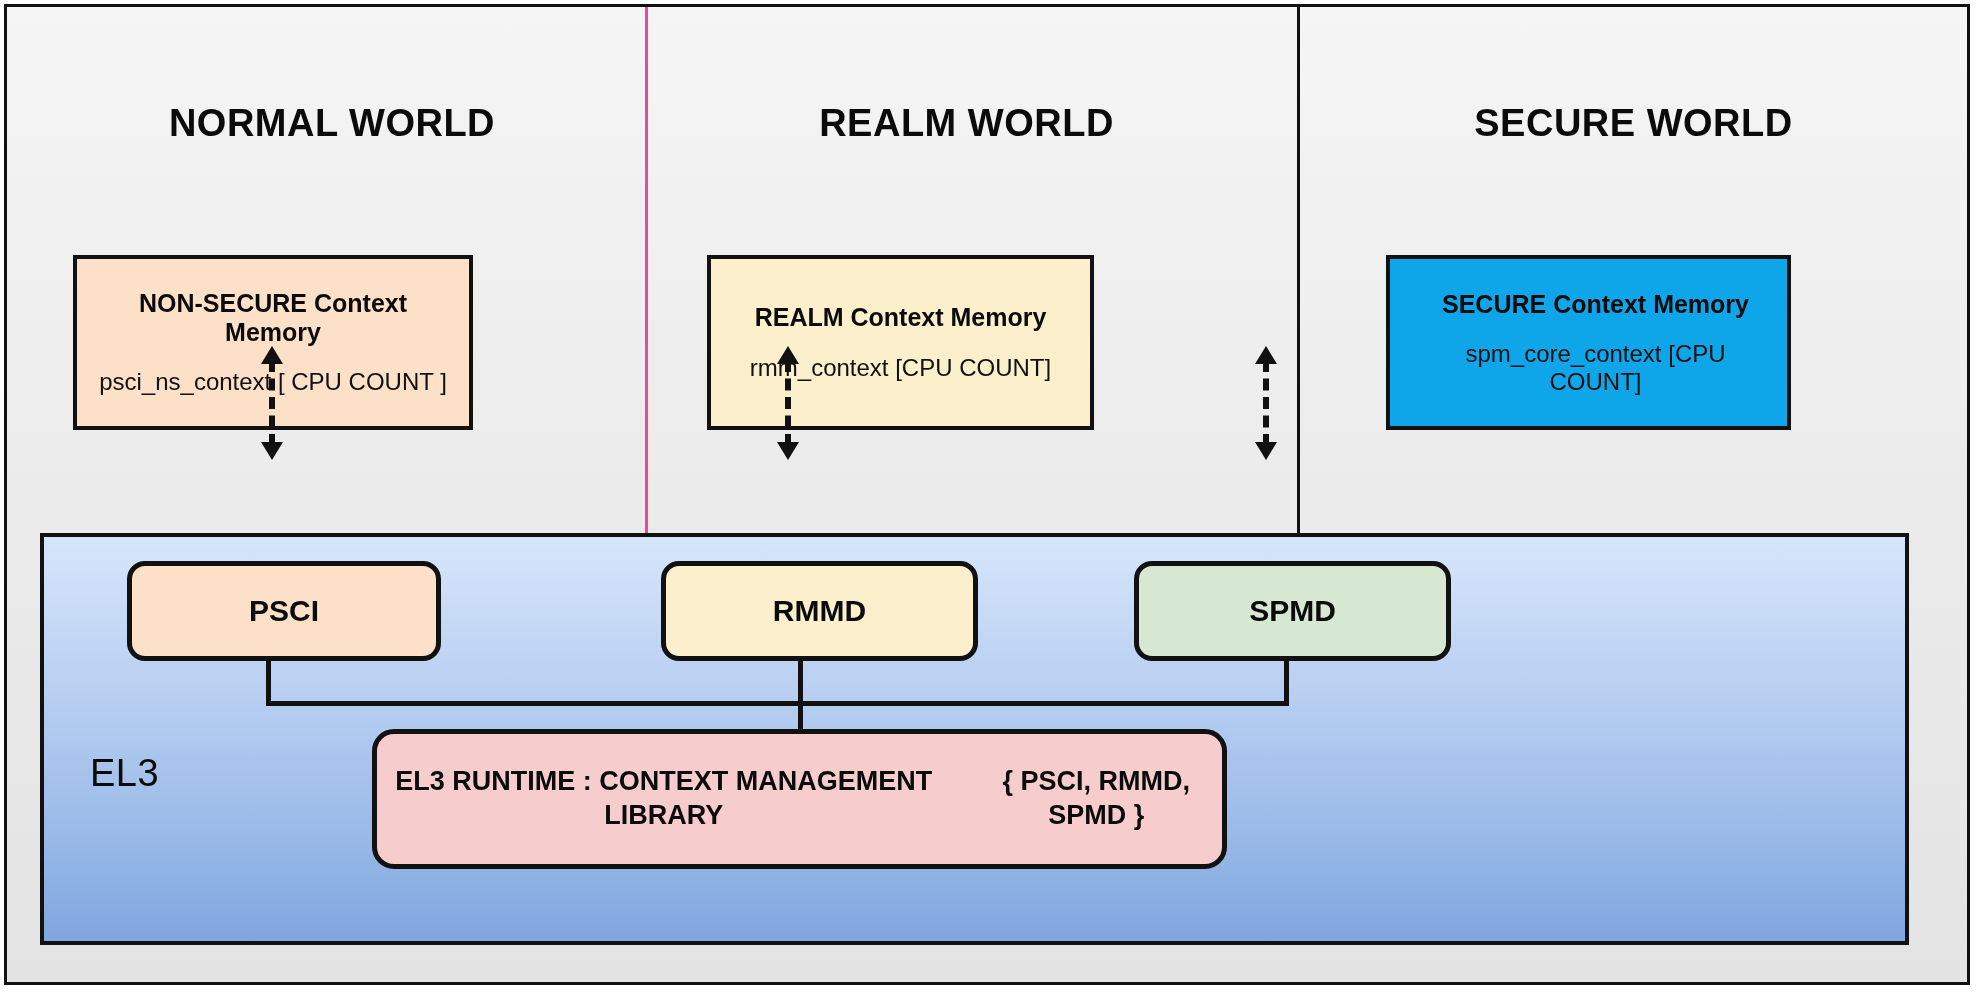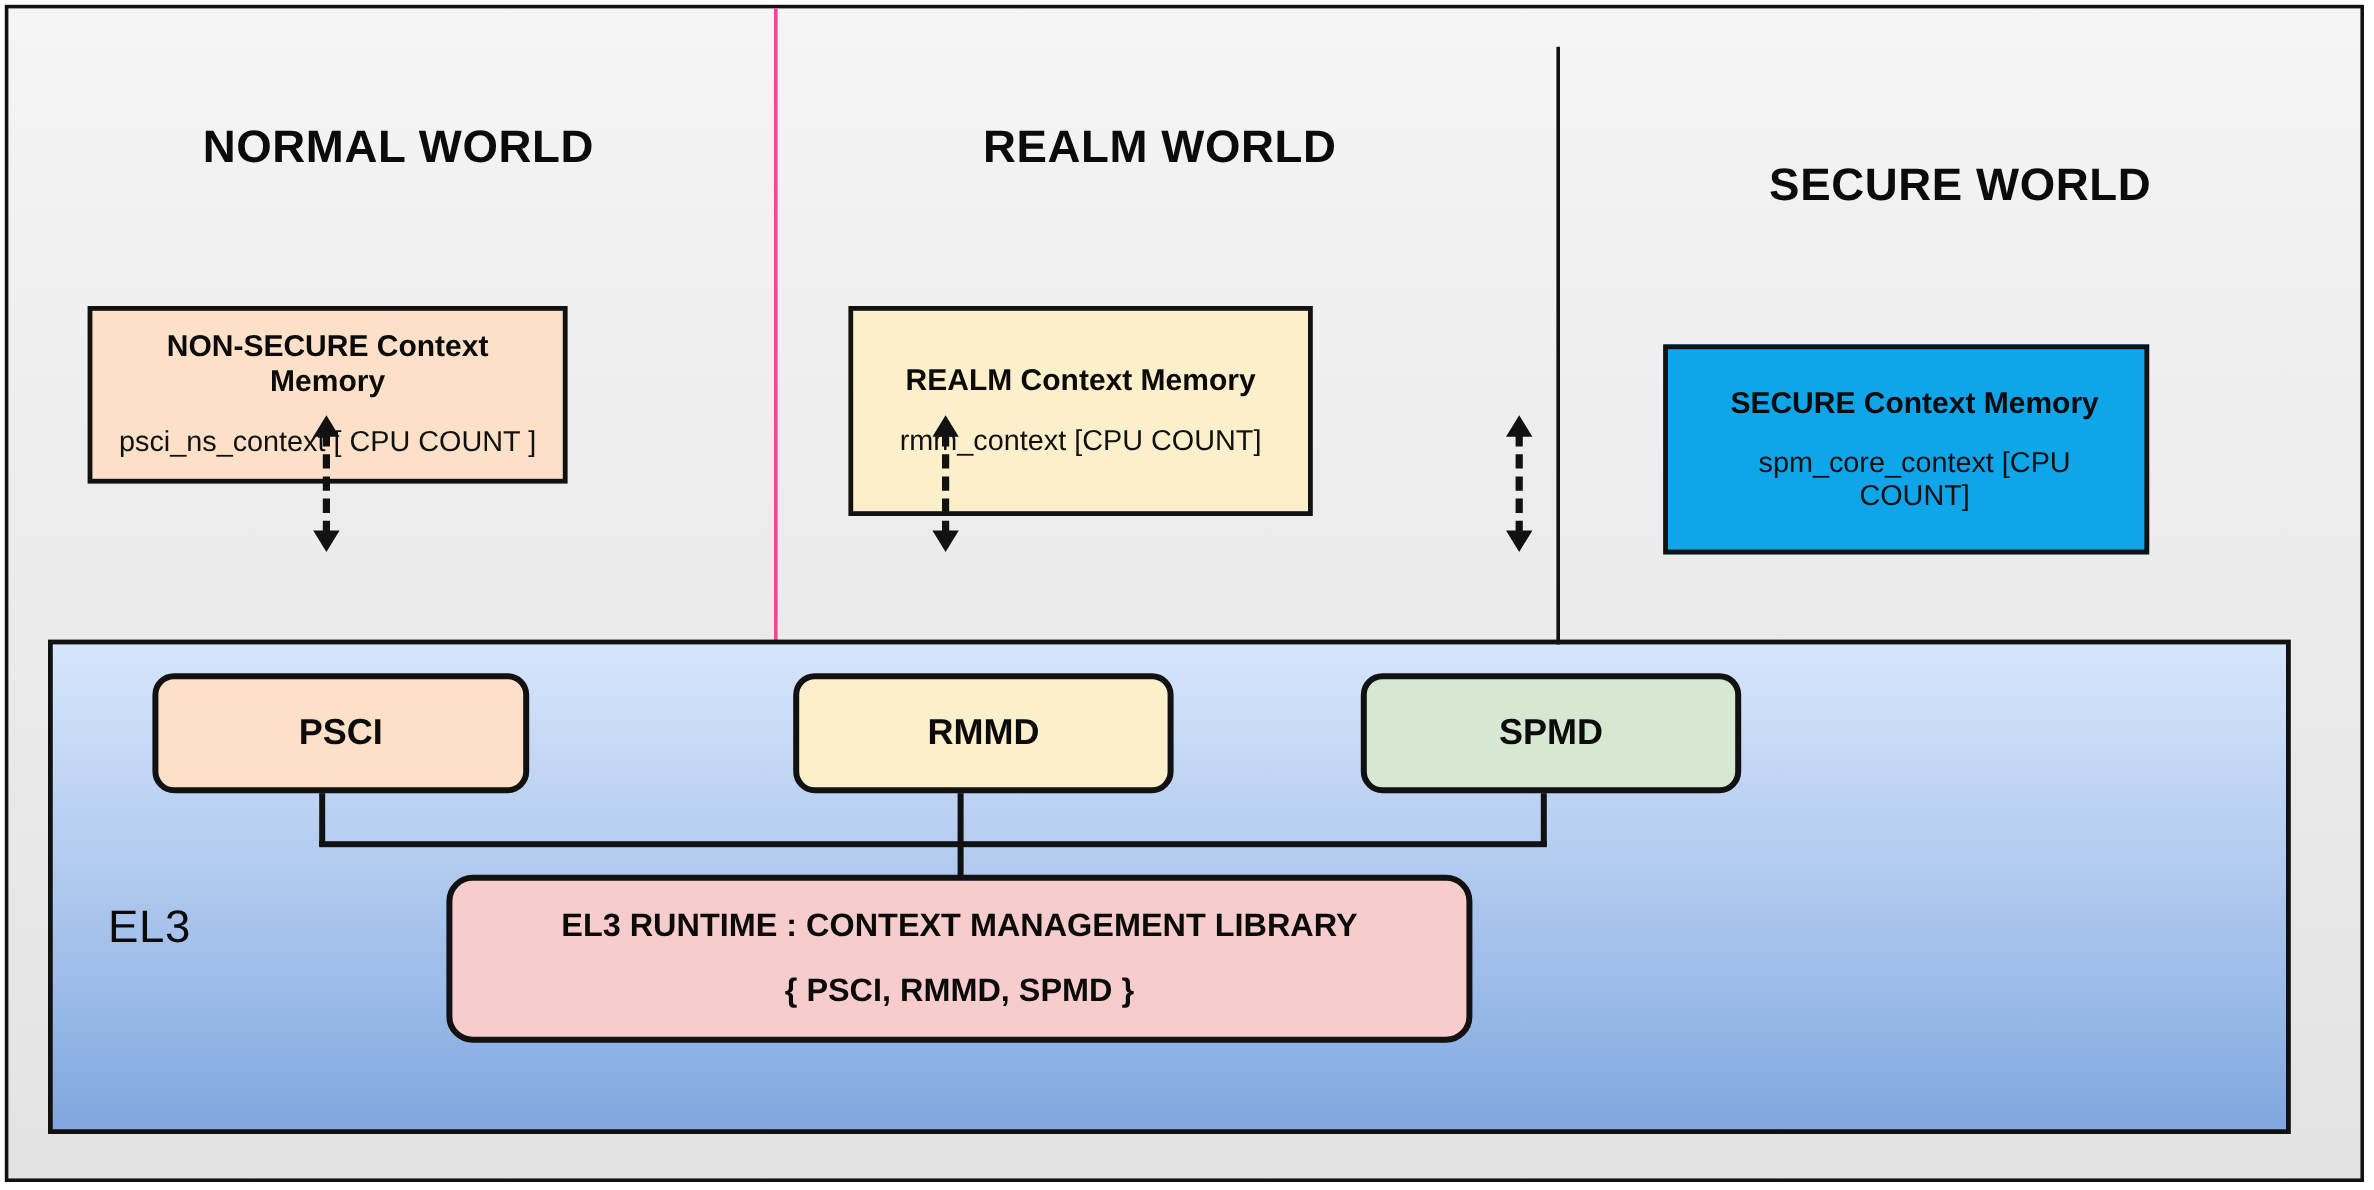--- a/index.html
+++ b/index.html
@@ -38,21 +38,21 @@
     height: 527px;
   }
   .world-col {
     position: absolute;
     top: 0;
     height: 527px;
     box-sizing: border-box;
   }
   .world-col.c1 { left: 0px;    width: 650px; }
   .world-col.c2 { left: 638px;  width: 640px; border-left: 3px solid #ec4899; }
-  .world-col.c3 { left: 1290px; width: 670px; border-left: 3px solid #111111; margin-top: 32px; }
+  .world-col.c3 { left: 1290px; width: 670px; border-left: 3px solid #111111; }
 
   .world-title {
     position: absolute;
     top: 95px;
     left: 0;
     right: 0;
     text-align: center;
     font-size: 38px;
     font-weight: bold;
     color: #0b0b0b;
@@ -79,21 +79,21 @@
     text-align: center;
     line-height: 1.15;
   }
   .ctx-box .ctx-sub {
     font-size: 24px;
     font-weight: normal;
     color: #111111;
     text-align: center;
     line-height: 1.15;
   }
-  .ctx-ns  { left: 66px;  width: 400px; height: 148px; background: #FCE0C8; }
+  .ctx-ns  { left: 66px;  width: 400px; height: 175px; background: #FCE0C8; }
   .ctx-rlm { left: 59px;  width: 387px; height: 175px; background: #FCEFCB; }
   .ctx-sec { left: 86px;  width: 405px; height: 175px; background: #0ea5e9; padding-left: 28px; }
 
   
   .dashed-arrow {
     position: absolute;
     width: 6px;
   }
   .dashed-arrow .stem {
     position: absolute;
@@ -159,21 +159,21 @@
     position: absolute;
     left: 328px;
     top: 192px;
     width: 855px;
     height: 140px;
     border: 5px solid #111111;
     border-radius: 22px;
     box-sizing: border-box;
     background: #F6CDCC;
     display: flex;
-    flex-direction: column;
+    flex-direction: row;
     align-items: center;
     justify-content: center;
     gap: 20px;
   }
   .runtime-box .rt-line {
     font-size: 27px;
     font-weight: bold;
     color: #0b0b0b;
     text-align: center;
     line-height: 1.25;

